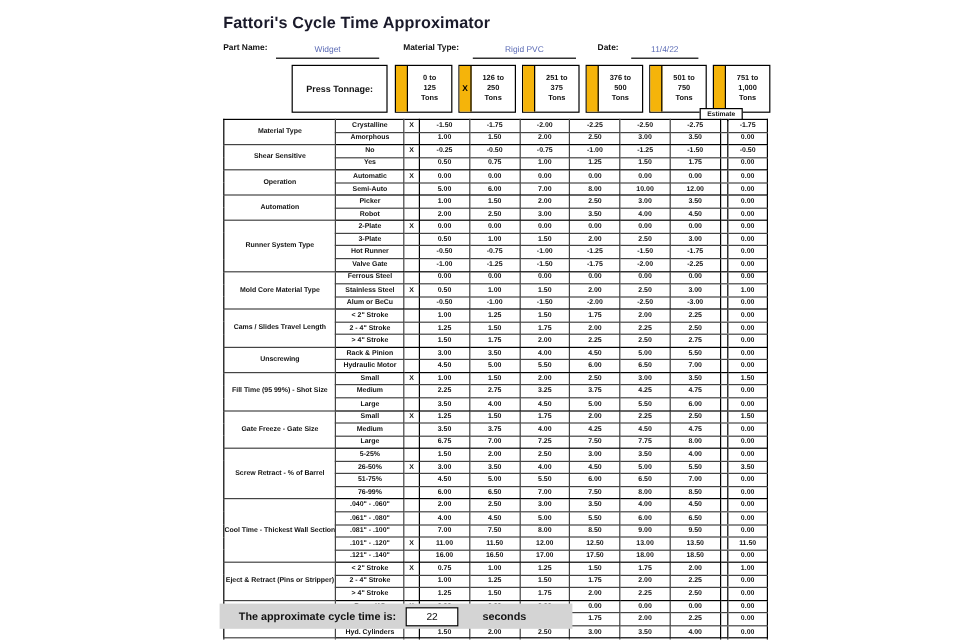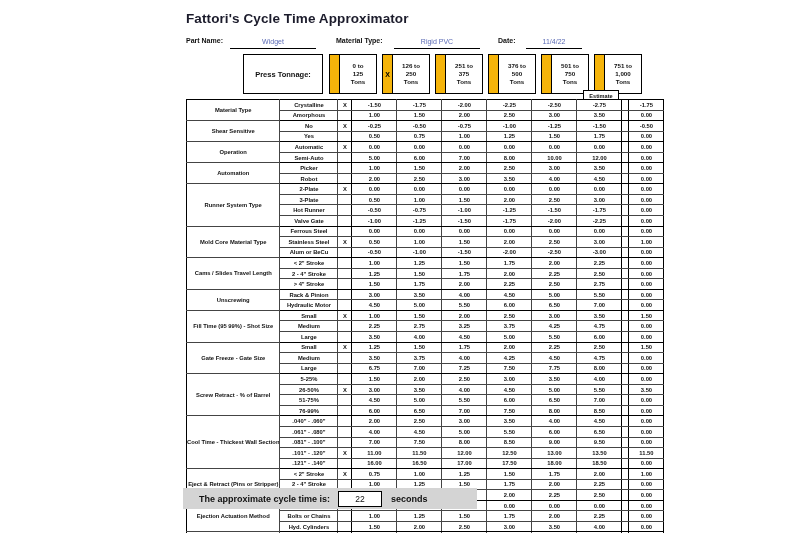--- a/index.html
+++ b/index.html
@@ -2,21 +2,21 @@
 <html><head>
 <meta charset="utf-8">
 <style>
   html,body{margin:0;padding:0;}
   body{
     width:800px;height:533px;
     background:#ffffff;
     font-family:"Liberation Sans", sans-serif;
     overflow:hidden;
   }
-  #sheet{position:relative;width:800px;height:533px;background:#fff;}
+  #sheet{position:relative;width:640px;height:533px;background:#fff;}
 
   
   .title{
     position:absolute;left:186px;top:11px;
     font-size:13.5px;font-weight:bold;color:#1b1b2b;
     letter-spacing:.1px;
   }
 
   
   .infoline{position:absolute;left:186px;top:36px;width:420px;height:14px;}
@@ -98,34 +98,34 @@
   #grid tr.groupstart td{border-top:1.4px solid #000;}
   #grid tr.groupend td{border-bottom:1.4px solid #000;}
   #grid td.cat, #grid td.opt{border-left:1.4px solid #000;}
   #grid td.xm{border-right:1.4px solid #000;}
   #grid td.est{border-left:1.4px solid #000;border-right:1.4px solid #000;}
   #grid td.num.lastnum{border-right:1.4px solid #000;}
   #grid td.gap{border-left:none;border-right:none;}
 
   
   .footer{
-    position:absolute;left:183px;top:488px;
+    position:absolute;left:183px;top:503px;
     width:294px;height:21px;background:#d4d4d4;
     display:flex;align-items:center;
   }
   .footer .ftext{
     font-size:9px;font-weight:bold;color:#111;margin-left:16px;
   }
   .footer .fbox{
     width:42px;height:14px;border:1.4px solid #000;background:#fff;
     margin-left:8px;display:flex;align-items:center;justify-content:center;
     font-size:8.5px;font-weight:normal;color:#111;
   }
   .footer .funit{
-    font-size:9px;font-weight:bold;color:#111;margin-left:9px;
+    font-size:9px;font-weight:bold;color:#111;margin-left:20px;
   }
 </style>
 </head>
 <body>
 
 <div id="sheet">
 
   <div class="title">Fattori's Cycle Time Approximator</div>
 
   <div class="infoline">

